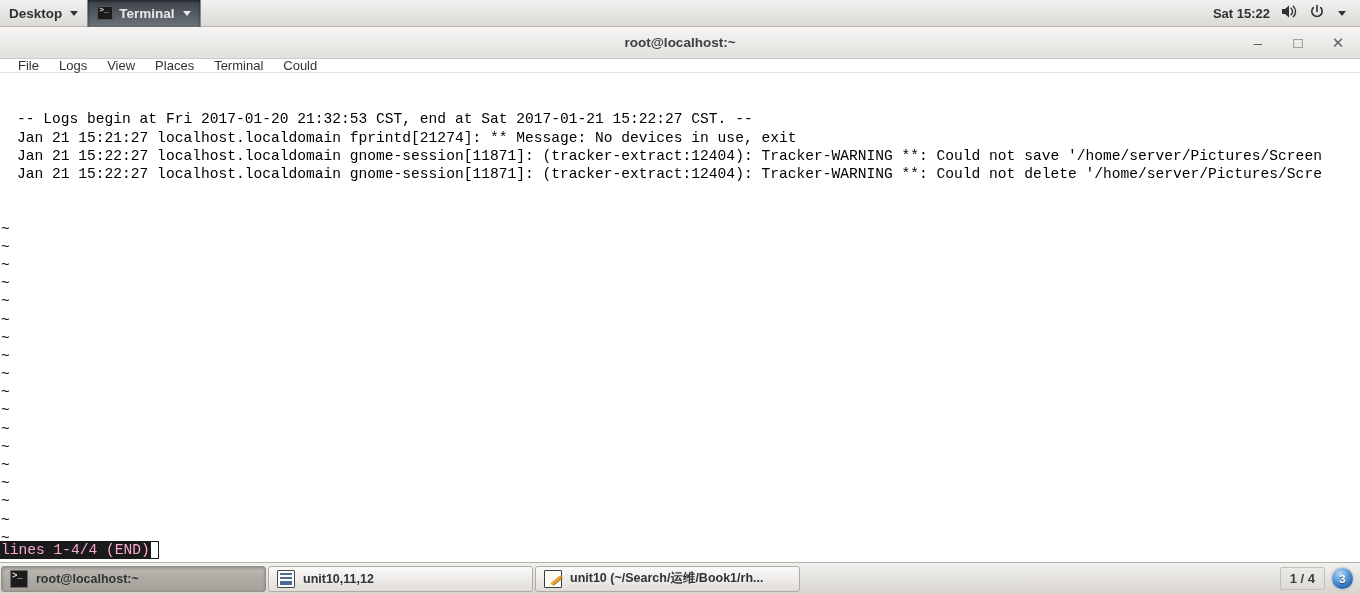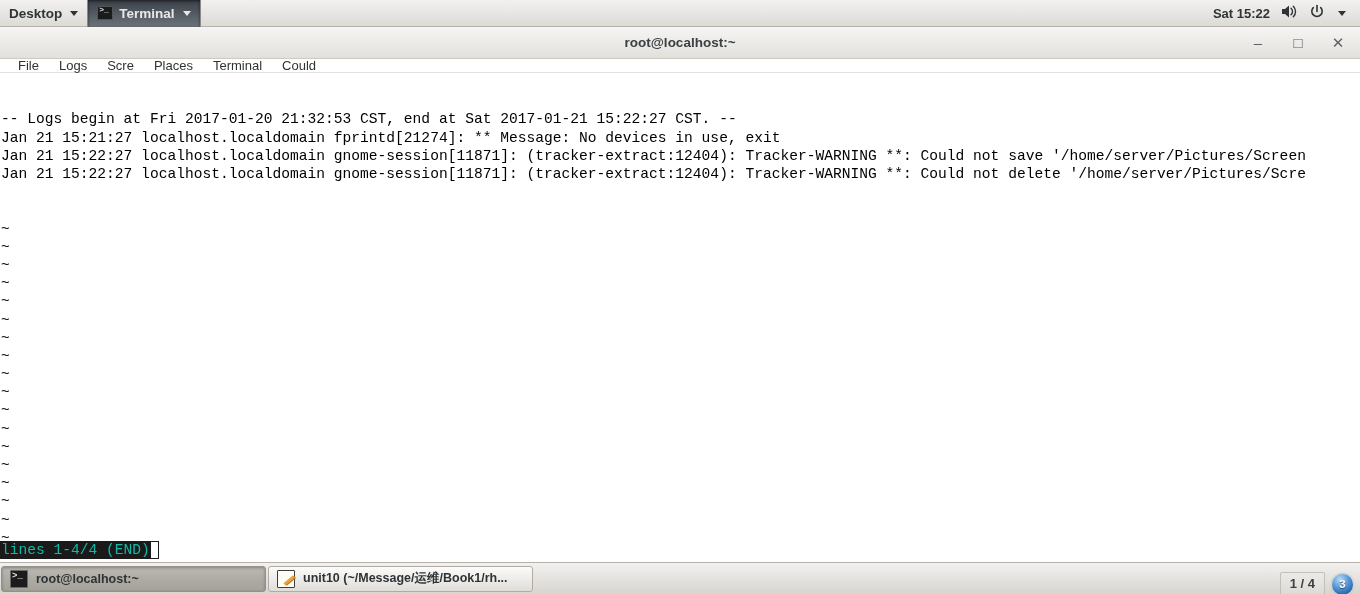--- a/index.html
+++ b/index.html
@@ -95,29 +95,29 @@
   
   #terminal-body {
     flex:1; background:#ffffff; position:relative; overflow:hidden;
     font-family:"Liberation Mono","DejaVu Sans Mono",monospace;
     font-size:14.6px; line-height:18.2px;
     color:#000000; white-space:pre;
     padding-top:1px;
   }
   .log-line {
     height:18.2px; white-space:pre; overflow:hidden;
-    padding-left:1px;
+    padding-left:17px;
   }
   .tilde-line { height:18.2px; padding-left:1px; }
   #status-line {
     position:absolute; left:0; bottom:3px;
     height:18.2px; display:flex; align-items:stretch;
   }
   #status-text {
-    background:#1a1a1a; color:#14b8a6;
+    background:#1a1a1a; color:#f9a8d4;
     font-family:"Liberation Mono","DejaVu Sans Mono",monospace;
     font-size:14.6px; line-height:18.2px; white-space:pre; padding-left:1px;
   }
   #status-cursor {
     width:9px; background:#ffffff; border:1px solid #1a1a1a;
   }
 
   
   #taskbar {
     position:absolute; left:0; bottom:0; width:1360px; height:32px;
@@ -170,21 +170,21 @@
   .ticon.imgview {
     border-radius:50%; border:2px solid #9a9a9a; width:14px;height:14px;
     margin:2px; position:relative; background:rgba(200,215,230,.5);
   }
   .ticon.imgview::after{
     content:""; position:absolute; right:-5px; bottom:-4px;
     width:7px;height:2.5px;background:#9a9a9a; transform:rotate(45deg);
   }
 
   #workspace-area {
-    display:flex; align-items:flex-end; gap:7px; height:32px;
+    display:flex; align-items:center; gap:7px; height:32px;
     padding:0 7px 0 4px; margin-left:auto;
   }
   #workspace-count {
     font-size:13px; font-weight:bold; color:#3a3f42;
     padding:3px 9px; border:1px solid #c3bfb9; border-radius:2px;
     background:linear-gradient(to bottom,#eceae7,#dedbd6);
   }
   #notify-badge {
     width:21px;height:21px;border-radius:50%;
     background:radial-gradient(circle at 38% 26%,#b9d8f4 0%,#5f9fdc 38%,#2b6cb5 72%,#1d4e88 100%);
@@ -237,21 +237,21 @@
     <div id="win-buttons">
       <span class="win-btn">–</span>
       <span class="win-btn">□</span>
       <span class="win-btn">✕</span>
     </div>
   </div>
 
   <div id="menubar">
     <span class="menu-entry">File</span>
     <span class="menu-entry">Logs</span>
-    <span class="menu-entry">Scre</span>
+    <span class="menu-entry">View</span>
     <span class="menu-entry">Places</span>
     <span class="menu-entry">Terminal</span>
     <span class="menu-entry">Could</span>
   </div>
 
   <div id="terminal-body">
     <div id="log-lines"><div class="log-line">-- Logs begin at Fri 2017-01-20 21:32:53 CST, end at Sat 2017-01-21 15:22:27 CST. --</div><div class="log-line">Jan 21 15:21:27 localhost.localdomain fprintd[21274]: ** Message: No devices in use, exit</div><div class="log-line">Jan 21 15:22:27 localhost.localdomain gnome-session[11871]: (tracker-extract:12404): Tracker-WARNING **: Could not save '/home/server/Pictures/Screen</div><div class="log-line">Jan 21 15:22:27 localhost.localdomain gnome-session[11871]: (tracker-extract:12404): Tracker-WARNING **: Could not delete '/home/server/Pictures/Scre</div></div>
     <div id="tilde-lines"><div class="tilde-line">~</div><div class="tilde-line">~</div><div class="tilde-line">~</div><div class="tilde-line">~</div><div class="tilde-line">~</div><div class="tilde-line">~</div><div class="tilde-line">~</div><div class="tilde-line">~</div><div class="tilde-line">~</div><div class="tilde-line">~</div><div class="tilde-line">~</div><div class="tilde-line">~</div><div class="tilde-line">~</div><div class="tilde-line">~</div><div class="tilde-line">~</div><div class="tilde-line">~</div><div class="tilde-line">~</div><div class="tilde-line">~</div><div class="tilde-line">~</div></div>
     <div id="status-line">
       <span id="status-text">lines 1-4/4 (END)</span>
@@ -261,24 +261,28 @@
 </div>
 
 <div id="taskbar">
   <div id="tasklist">
 
     <div class="task-btn active">
       <span class="ticon terminal"></span>
       <span class="label">root@localhost:~</span>
     </div>
 
+    <div class="task-btn">
+      <span class="ticon sheet"></span>
+      <span class="label">unit10,11,12</span>
+    </div>
 
     <div class="task-btn">
       <span class="ticon doc"></span>
-      <span class="label">unit10 (~/Message/运维/Book1/rh...</span>
+      <span class="label">unit10 (~/Search/运维/Book1/rh...</span>
     </div>
 
   </div>
 
   <div id="workspace-area">
     <span id="workspace-count">1 / 4</span>
     <span id="notify-badge">3</span>
   </div>
 </div>
 

